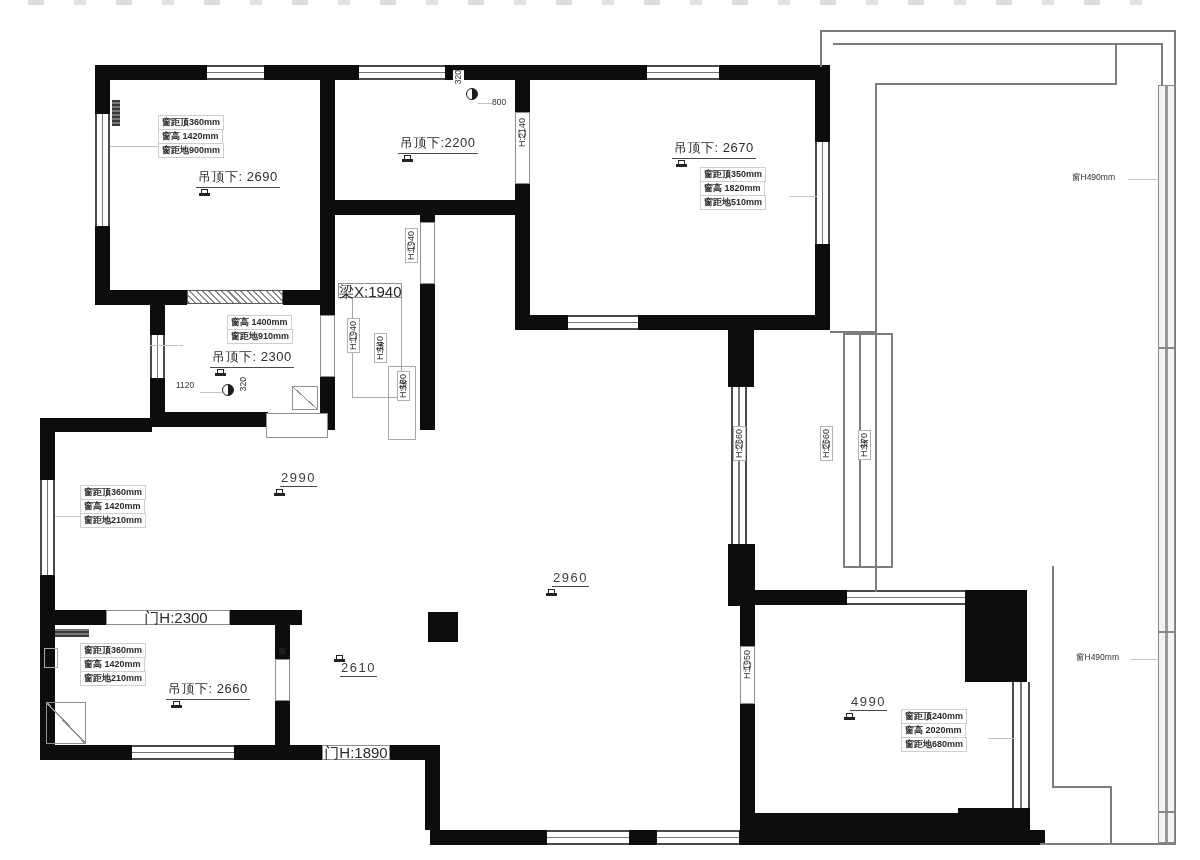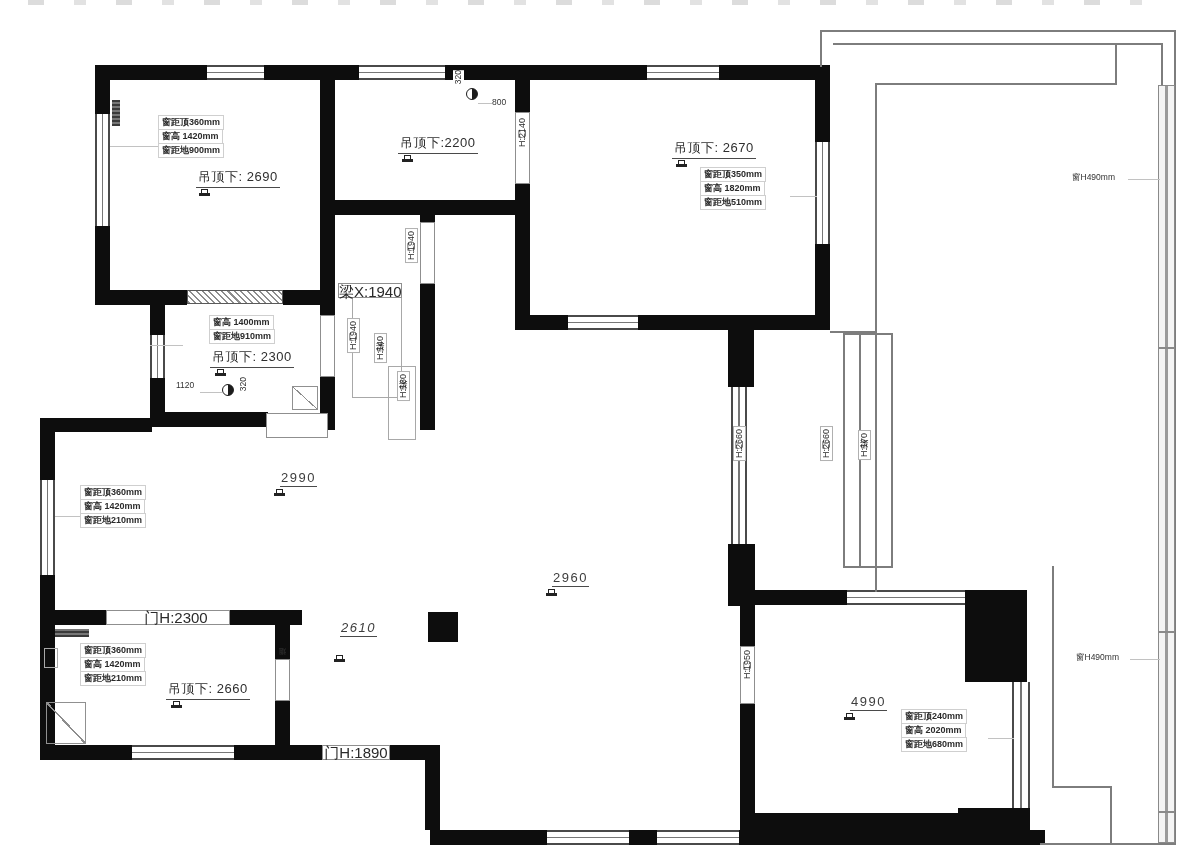--- a/index.html
+++ b/index.html
@@ -176,21 +176,21 @@
   <div class="vt" style="left:517px;top:118px;">门H:2140</div>
 
   <div class="ceil-lbl" style="left:672px;top:139px;text-align:right;">吊顶下: 2670</div>
   <div class="cmark" style="left:676px;top:160px;"></div>
   <div class="trio" style="left:700px;top:168px;">
     <span>窗距顶350mm</span>
     <span>窗高 1820mm</span>
     <span>窗距地510mm</span>
   </div>
 
-  <div class="trio" style="left:173px;top:316px;padding-left:36px;">
+  <div class="trio" style="left:191px;top:316px;padding-left:36px;">
     <span>窗高 1400mm</span>
     <span>窗距地910mm</span>
   </div>
   <div class="ceil-lbl" style="left:210px;top:348px;">吊顶下: 2300</div>
   <div class="cmark" style="left:215px;top:369px;"></div>
   <div class="tiny" style="left:176px;top:380px;">1120</div>
   <div class="fixture" style="left:222px;top:384px;"></div>
   <div class="vt" style="left:238px;top:377px;font-size:8.5px;">320</div>
 
   <div class="whitebox" style="left:338px;top:283px;width:64px;height:15px;">
@@ -198,21 +198,21 @@
   </div>
   <div class="vt boxed" style="left:405px;top:228px;">门H:1940</div>
   <div class="vt boxed" style="left:347px;top:318px;">门H:1940</div>
   <div class="vt boxed" style="left:374px;top:333px;">梁H:140</div>
   <div class="vt boxed" style="left:397px;top:371px;">梁H:130</div>
 
   <div class="num-lbl" style="left:280px;top:470px;">2990</div>
   <div class="cmark" style="left:274px;top:489px;"></div>
   <div class="num-lbl" style="left:552px;top:570px;">2960</div>
   <div class="cmark" style="left:546px;top:589px;"></div>
-  <div class="num-lbl" style="left:340px;top:620px;font-style:italic;">2610</div>
+  <div class="num-lbl" style="left:340px;top:660px;">2610</div>
   <div class="cmark" style="left:334px;top:655px;"></div>
   <div class="trio" style="left:80px;top:486px;">
     <span>窗距顶360mm</span>
     <span>窗高 1420mm</span>
     <span>窗距地210mm</span>
   </div>
 
   <div class="door-lbl" style="left:106px;top:610px;width:140px;">门H:2300</div>
   <div class="trio" style="left:80px;top:644px;">
     <span>窗距顶360mm</span>

